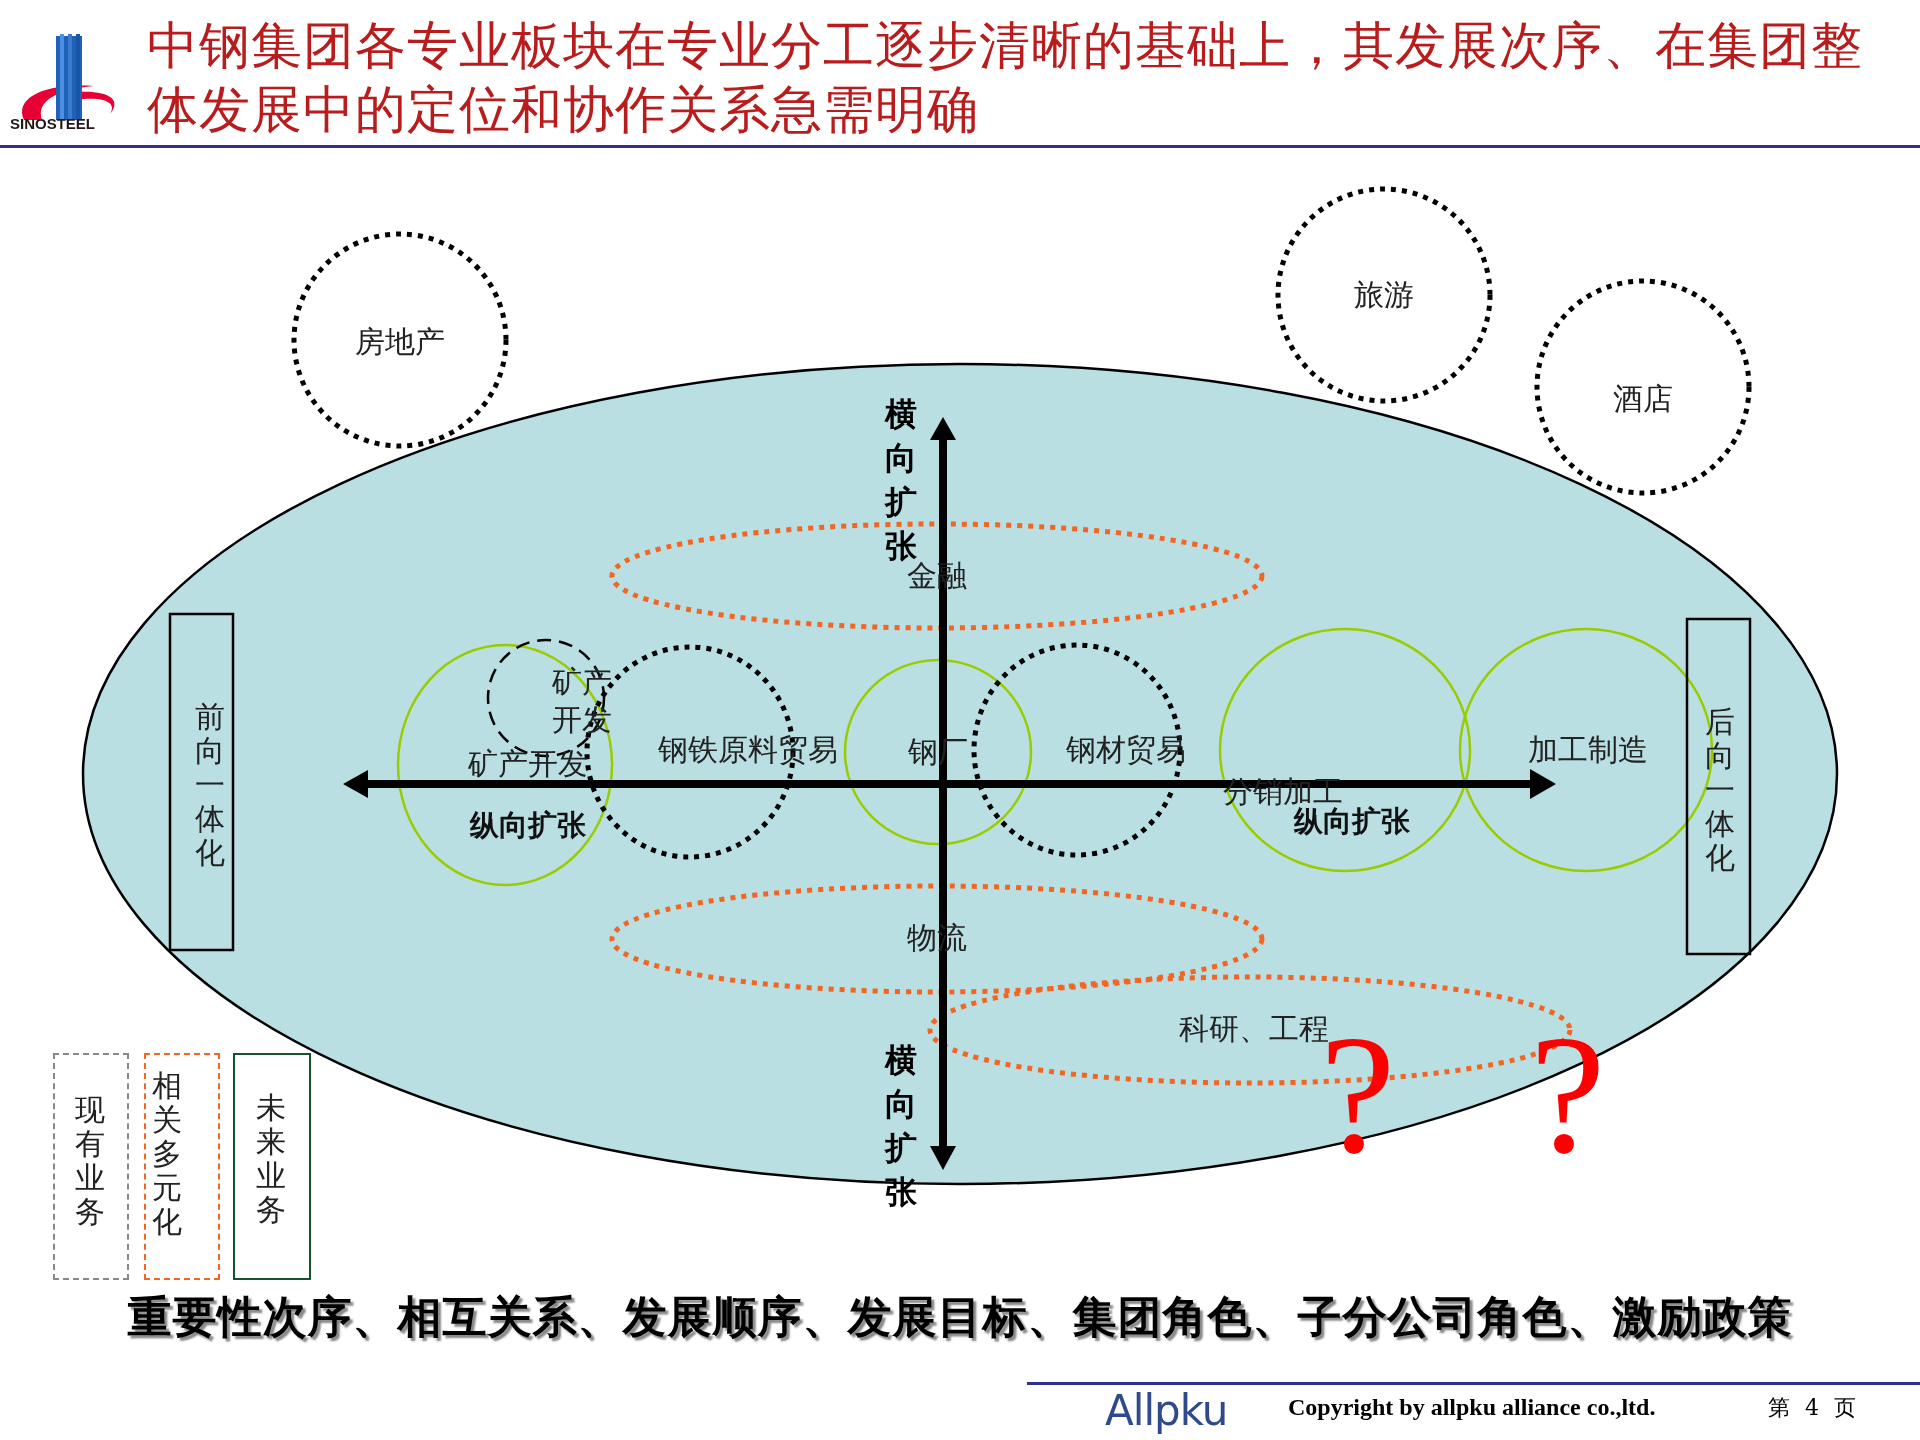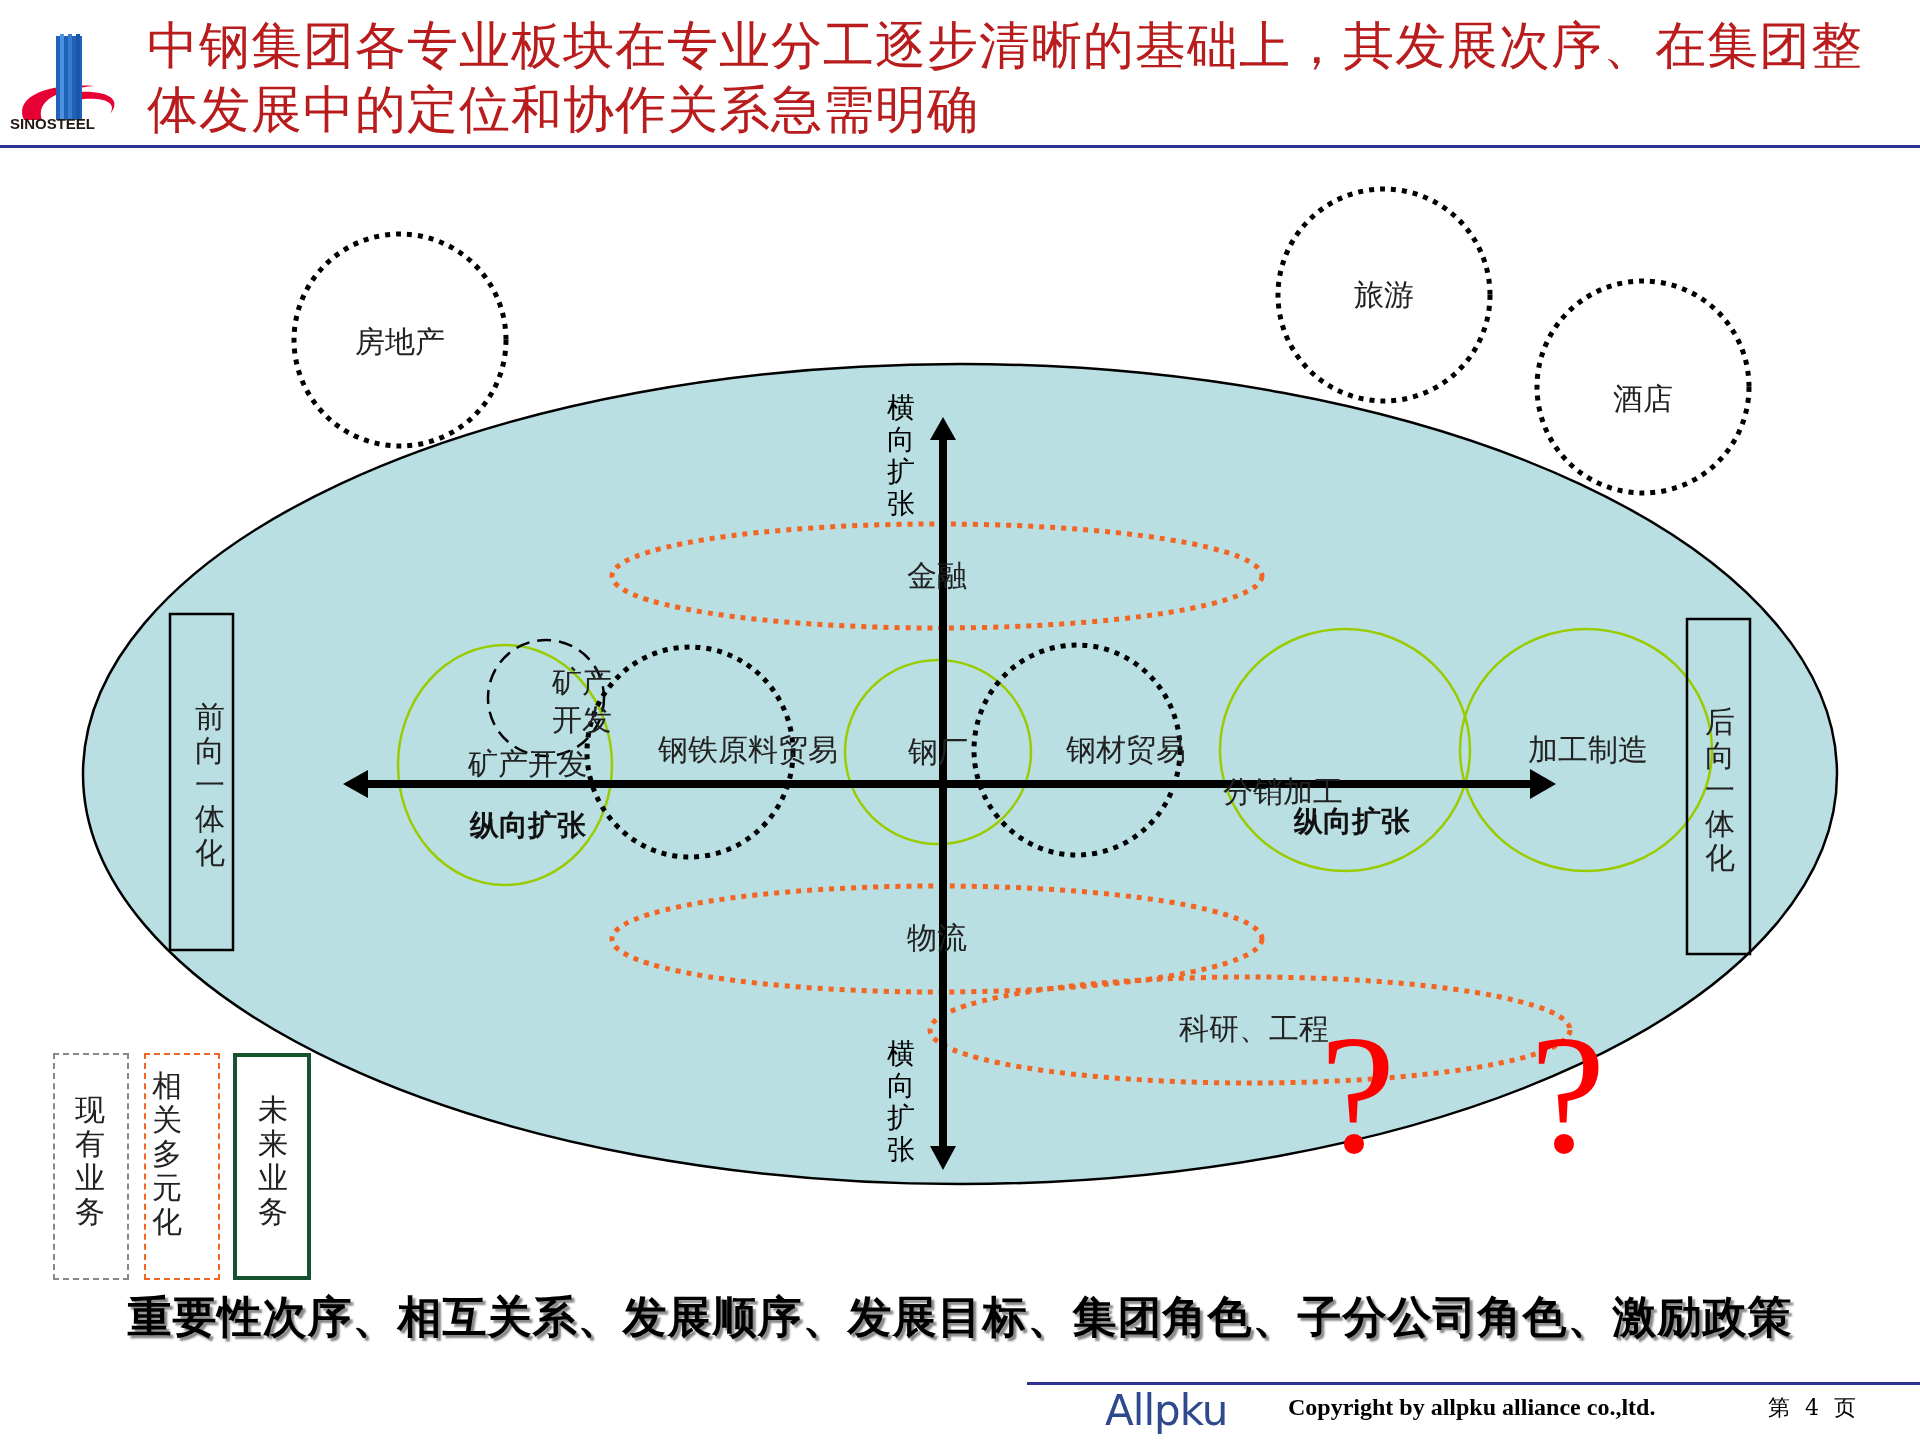--- a/index.html
+++ b/index.html
@@ -9,21 +9,21 @@
   .title { left:147px; top:14px; width:1740px; font-family:"DejaVu Sans","Liberation Sans",sans-serif;
            font-size:51px; line-height:64px; color:#b91c1c; letter-spacing:1px; }
   .header-rule { left:0; top:145px; width:1920px; height:3px; background:#2e3192; }
   .logo { left:14px; top:28px; width:108px; height:110px; }
   .logo-text { left:10px; top:115px; width:120px; font-family:Liberation Sans, sans-serif;
                font-weight:bold; font-size:15px; color:#231815; letter-spacing:0px; }
   svg.diagram { position:absolute; left:0; top:0; }
   .lbl { position:absolute; font-size:30px; color:#222; white-space:nowrap; transform:translate(-50%,-50%); }
   .lbl-bold { font-family:"DejaVu Sans","Liberation Sans",sans-serif; font-weight:bold; font-size:29px; color:#111; }
   .vert { position:absolute; font-size:30px; line-height:34px; width:34px; text-align:center; color:#222; }
-  .vert-bold { font-family:"DejaVu Sans","Liberation Sans",sans-serif; font-weight:normal; font-size:28px; line-height:32px; color:#000; }
+  .vert-bold { font-family:"DejaVu Sans","Liberation Sans",sans-serif; font-weight:bold; font-size:32px; line-height:44px; color:#000; }
   .legend-box { position:absolute; box-sizing:border-box; }
   .bottom-text { left:0; top:1288px; width:1920px; text-align:center; font-family:"DejaVu Sans","Liberation Sans",sans-serif;
                  font-weight:bold; font-size:44px; color:#000; text-shadow:3px 3px 2px #888; letter-spacing:1px; }
   .footer-rule { left:1027px; top:1382px; width:893px; height:3px; background:#2e3192; }
   .footer-brand { left:1105px; top:1386px; font-family:"DejaVu Sans","Liberation Sans",sans-serif; font-size:42px;
                   color:#2e4a8c; letter-spacing:-1px; }
   .footer-copy { left:1288px; top:1394px; font-family:"Liberation Serif","DejaVu Serif",serif; font-weight:bold; font-size:24px; color:#000; }
   .footer-page { left:1768px; top:1393px; font-size:22px; color:#000; word-spacing:8px; }
   .qmark { position:absolute; font-family:"Liberation Serif","DejaVu Serif",serif; color:#ff0000; font-size:170px; line-height:1; }
 </style>
@@ -108,21 +108,21 @@
 
 <div class="qmark" style="left:1320px;top:1010px;">?</div>
 <div class="qmark" style="left:1530px;top:1010px;">?</div>
 
 <div class="legend-box" style="left:53px;top:1053px;width:76px;height:227px;border:2.5px dashed #888;">
   <div class="vert" style="left:18px;top:38px;">现有业务</div>
 </div>
 <div class="legend-box" style="left:144px;top:1053px;width:76px;height:227px;border:2.5px dashed #f26522;">
   <div class="vert" style="left:4px;top:14px;">相关多元化</div>
 </div>
-<div class="legend-box" style="left:233px;top:1053px;width:78px;height:227px;border:4px solid #14532d;">
+<div class="legend-box" style="left:233px;top:1053px;width:78px;height:227px;border:2px solid #14532d;">
   <div class="vert" style="left:19px;top:36px;">未来业务</div>
 </div>
 
 <div class="abs bottom-text">重要性次序、相互关系、发展顺序、发展目标、集团角色、子分公司角色、激励政策</div>
 
 <div class="abs footer-rule"></div>
 <div class="abs footer-brand">Allpku</div>
 <div class="abs footer-copy">Copyright by  allpku alliance co.,ltd.</div>
 <div class="abs footer-page">第 4 页</div>
 

